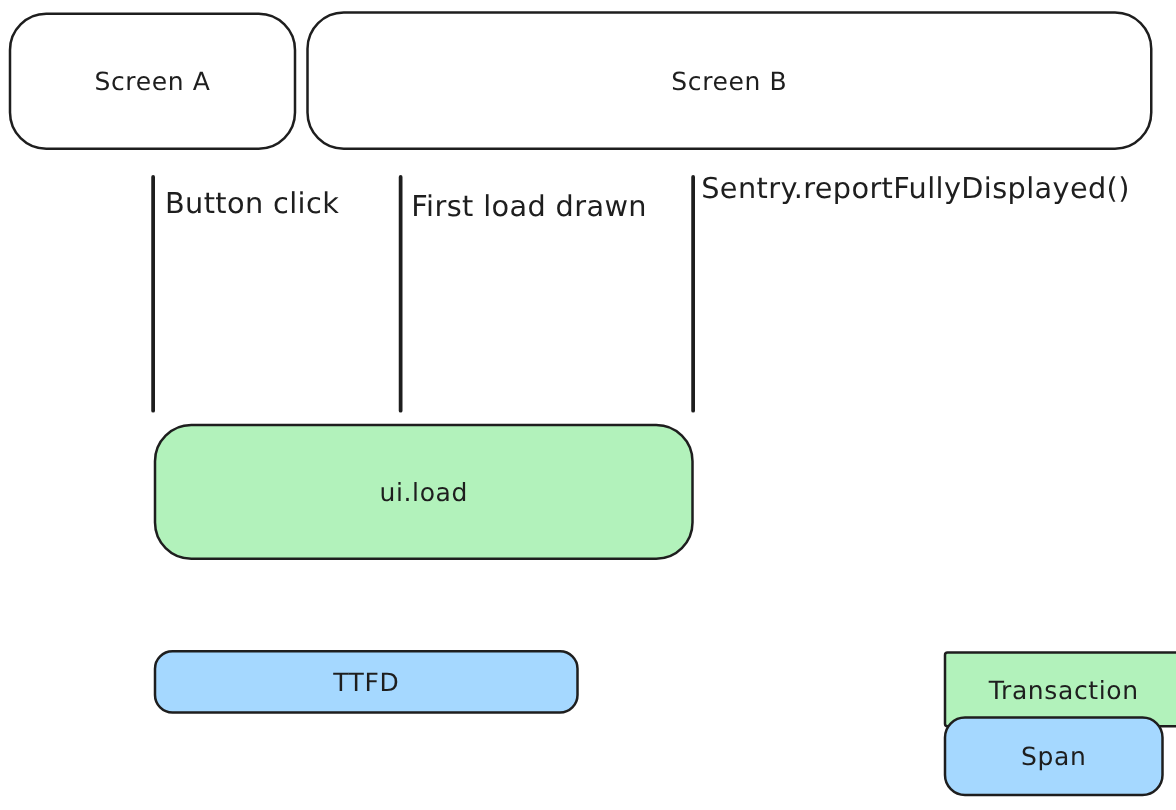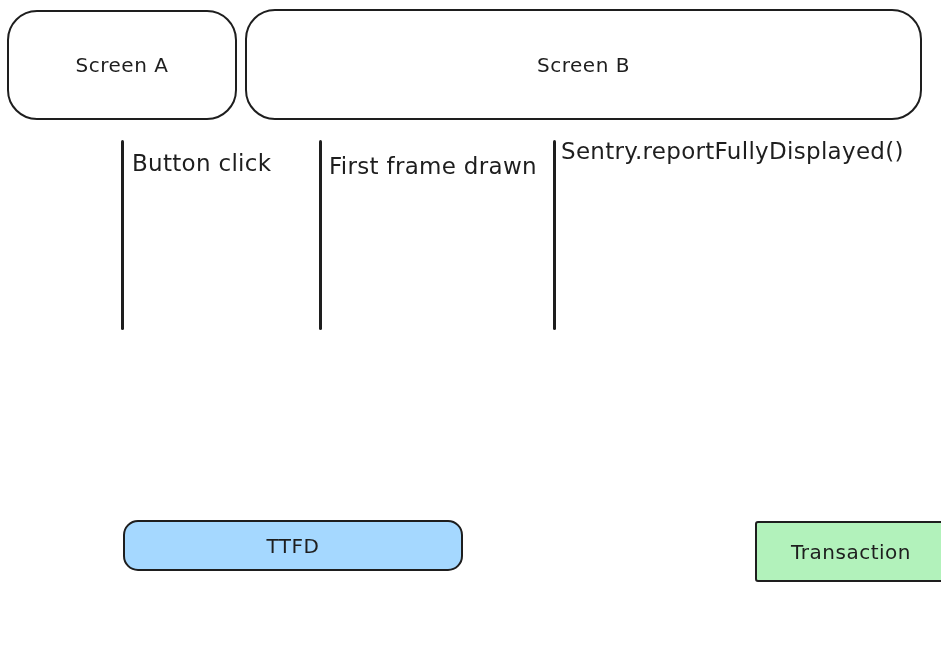--- a/index.html
+++ b/index.html
@@ -75,24 +75,30 @@
   </div>
   <div class="box screen-b">
     <span class="label">Screen B</span>
   </div>
 
   <div class="vline vline-1"></div>
   <div class="vline vline-2"></div>
   <div class="vline vline-3"></div>
 
   <span class="event-label event-label-1">Button click</span>
-  <span class="event-label event-label-2">First frame drawn</span>
+  <span class="event-label event-label-2">First load drawn</span>
   <span class="event-label event-label-3">Sentry.reportFullyDisplayed()</span>
 
+  <div class="box bar-transaction uiload">
+    <span class="label">ui.load</span>
+  </div>
   <div class="box bar-span ttfd">
     <span class="label">TTFD</span>
   </div>
 
   <div class="box bar-transaction legend-transaction">
     <span class="label">Transaction</span>
   </div>
+  <div class="box bar-span legend-span">
+    <span class="label">Span</span>
+  </div>
 
 </div>
 
 </body></html>

